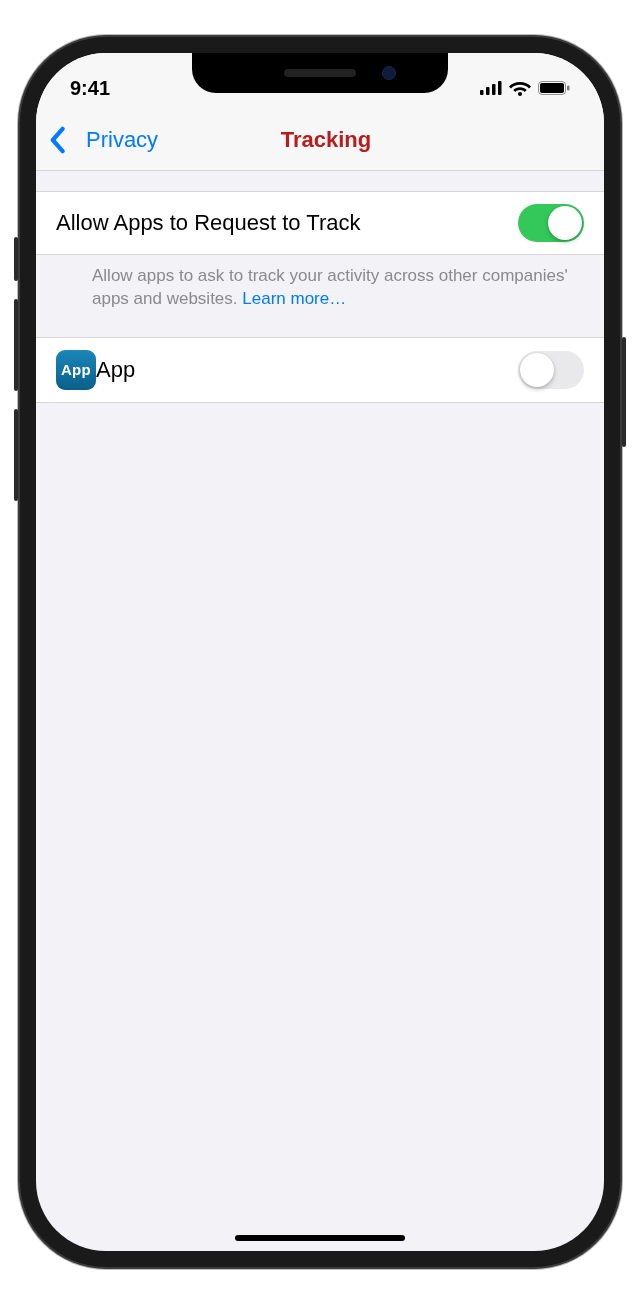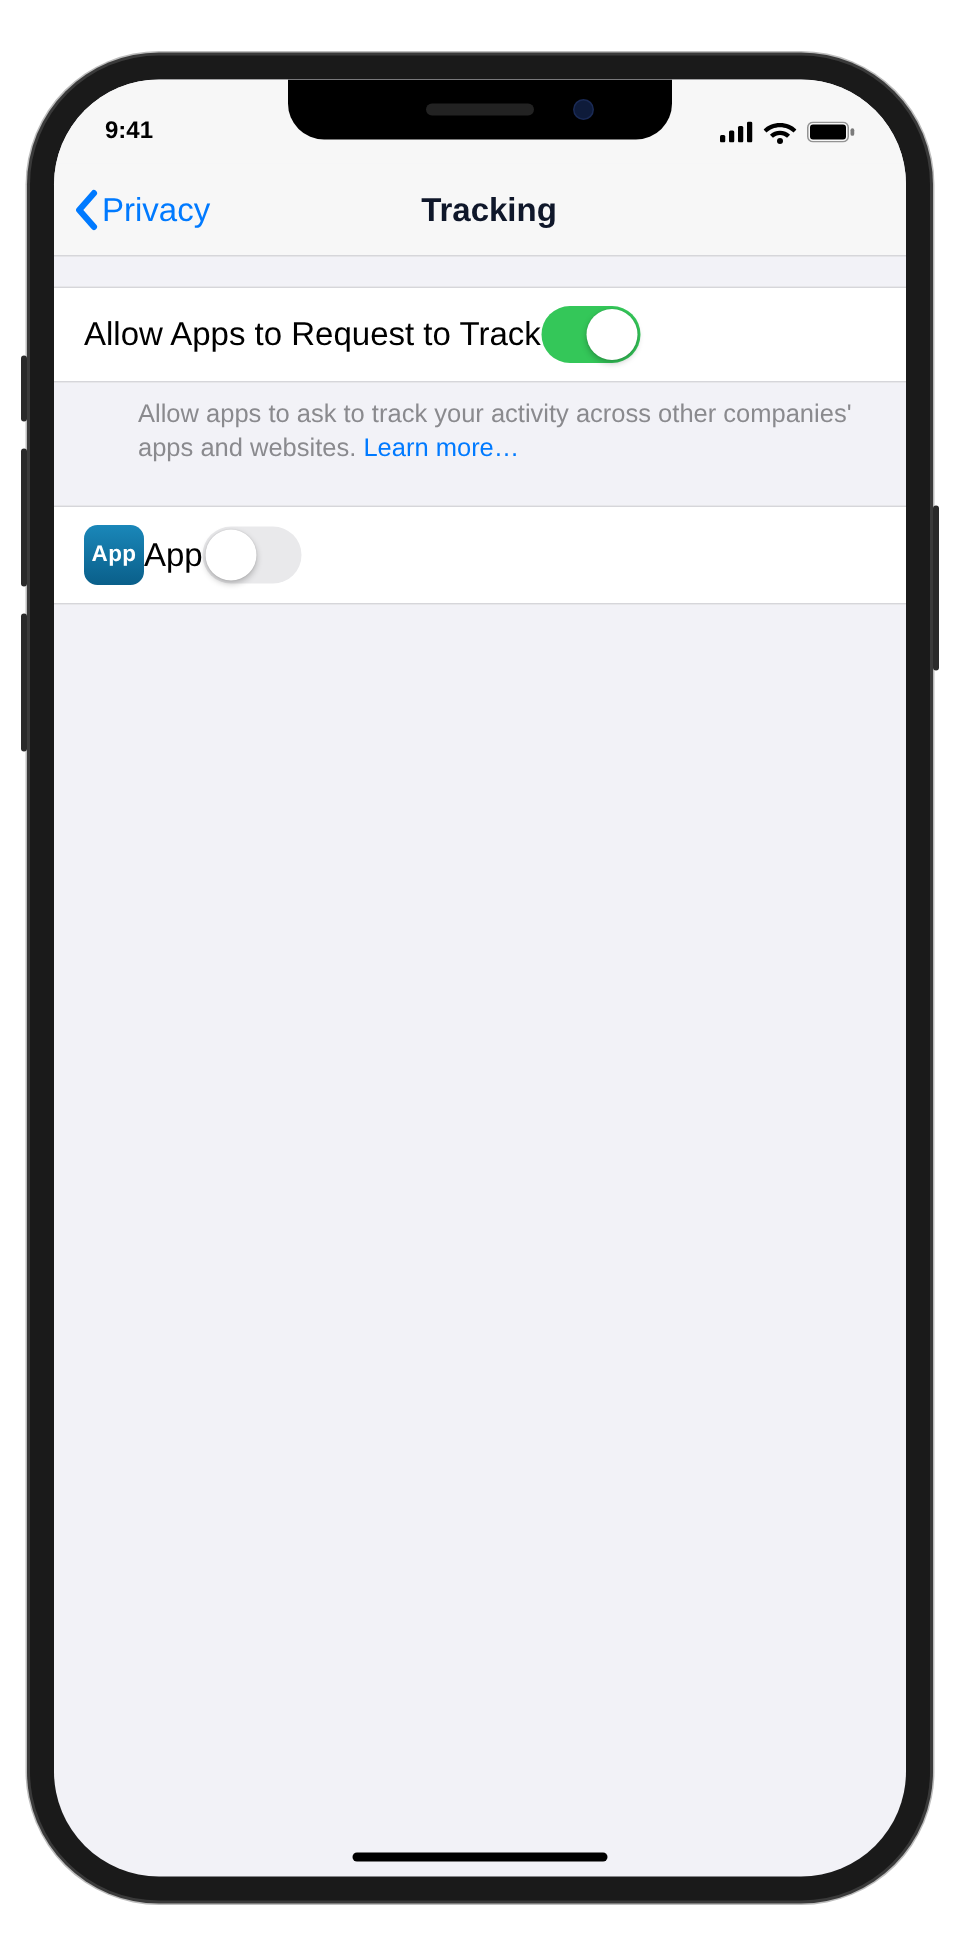--- a/index.html
+++ b/index.html
@@ -60,50 +60,50 @@
     .camera{width:14px;height:14px;border-radius:50%;background:#0e1b3a;position:absolute;right:52px;top:13px;border:1px solid #1a2a55;}
     
     .status-bar{
       height: 56px;
       display:flex;
       align-items:center;
       justify-content:space-between;
       padding: 14px 34px 0;
       background:#f7f7f7;
       font-weight:600;
-      font-size: 16px;
+      font-size: 20px;
     }
     .status-right{display:flex;align-items:center;gap:7px;}
     .status-right svg{display:block;}
     
     .nav-bar{
       height: 62px;
       background:#f7f7f7;
       border-bottom:1px solid #d6d6da;
       display:flex;
       align-items:center;
       position:relative;
       padding:0 12px;
     }
     .back{
-      display:flex;align-items:center;gap:2px;
+      display:flex;align-items:center;gap:20px;
       color:#007aff;font-size:22px;
     }
     .back svg{width:18px;height:28px;}
     .nav-title{
       position:absolute;left:12px;right:0;text-align:center;
-      font-size:22px;font-weight:600;color:#0f172a;pointer-events:none;
+      font-size:22px;font-weight:600;color:#b91c1c;pointer-events:none;
     }
     
     .content{padding-top:20px;}
     .cell{
       background:#fff;
       border-top:1px solid #d6d6da;
       border-bottom:1px solid #d6d6da;
-      display:flex;align-items:center;justify-content:flex-start;
+      display:flex;align-items:center;justify-content:space-between;
       padding:12px 20px;
       font-size:22px;color:#000;
       min-height:62px;
     }
     .cell-left{display:flex;align-items:center;}
     .footer-text{
       font-size:17px;color:#8a8a8e;line-height:1.35;
       padding:10px 20px 26px;
       margin-left:36px;
     }

